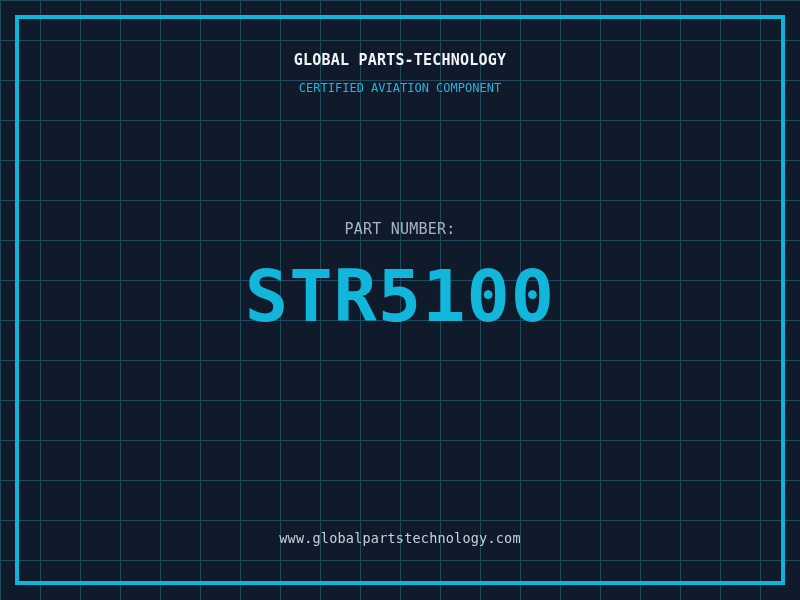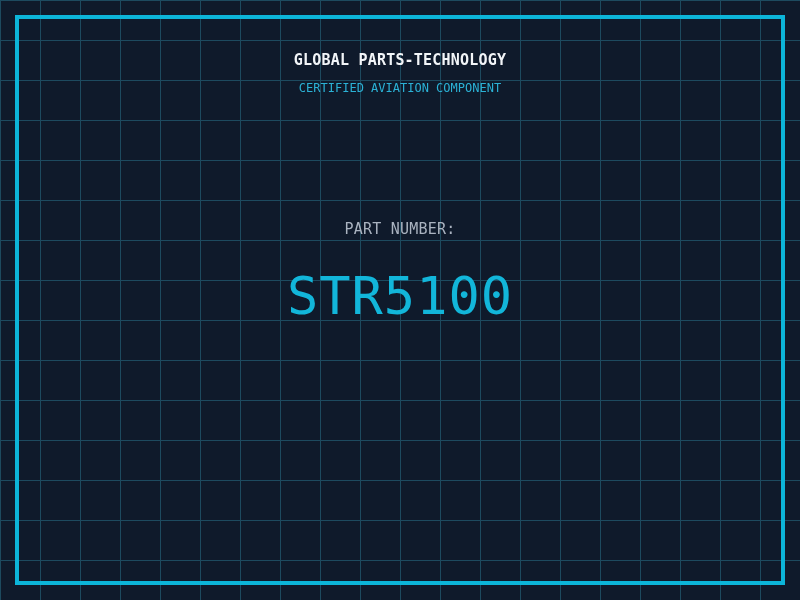--- a/index.html
+++ b/index.html
@@ -52,22 +52,22 @@
   .part-label {
     top: 220px;
     line-height: 18px;
     font-size: 15px;
     letter-spacing: 0.2px;
     color: var(--color-label, #aab3c0);
   }
   .part-number {
     top: 256px;
     line-height: 80px;
-    font-size: 52px;
-    font-weight: normal;
+    font-size: 72px;
+    font-weight: bold;
     letter-spacing: 1px;
     color: var(--color-part-number, #12b6da);
   }
   .footer-url {
     top: 530px;
     line-height: 16px;
     font-size: 13.5px;
     letter-spacing: 0.2px;
     color: var(--color-url, #c9d1da);
   }
@@ -79,13 +79,14 @@
   <div class="frame"></div>
 
   <div class="txt title">GLOBAL PARTS-TECHNOLOGY</div>
 
   <div class="txt subtitle">CERTIFIED AVIATION COMPONENT</div>
 
   <div class="txt part-label">PART NUMBER:</div>
 
   <div class="txt part-number">STR5100</div>
 
+  <div class="txt footer-url">www.globalpartstechnology.com</div>
 </div>
 
 </body></html>

